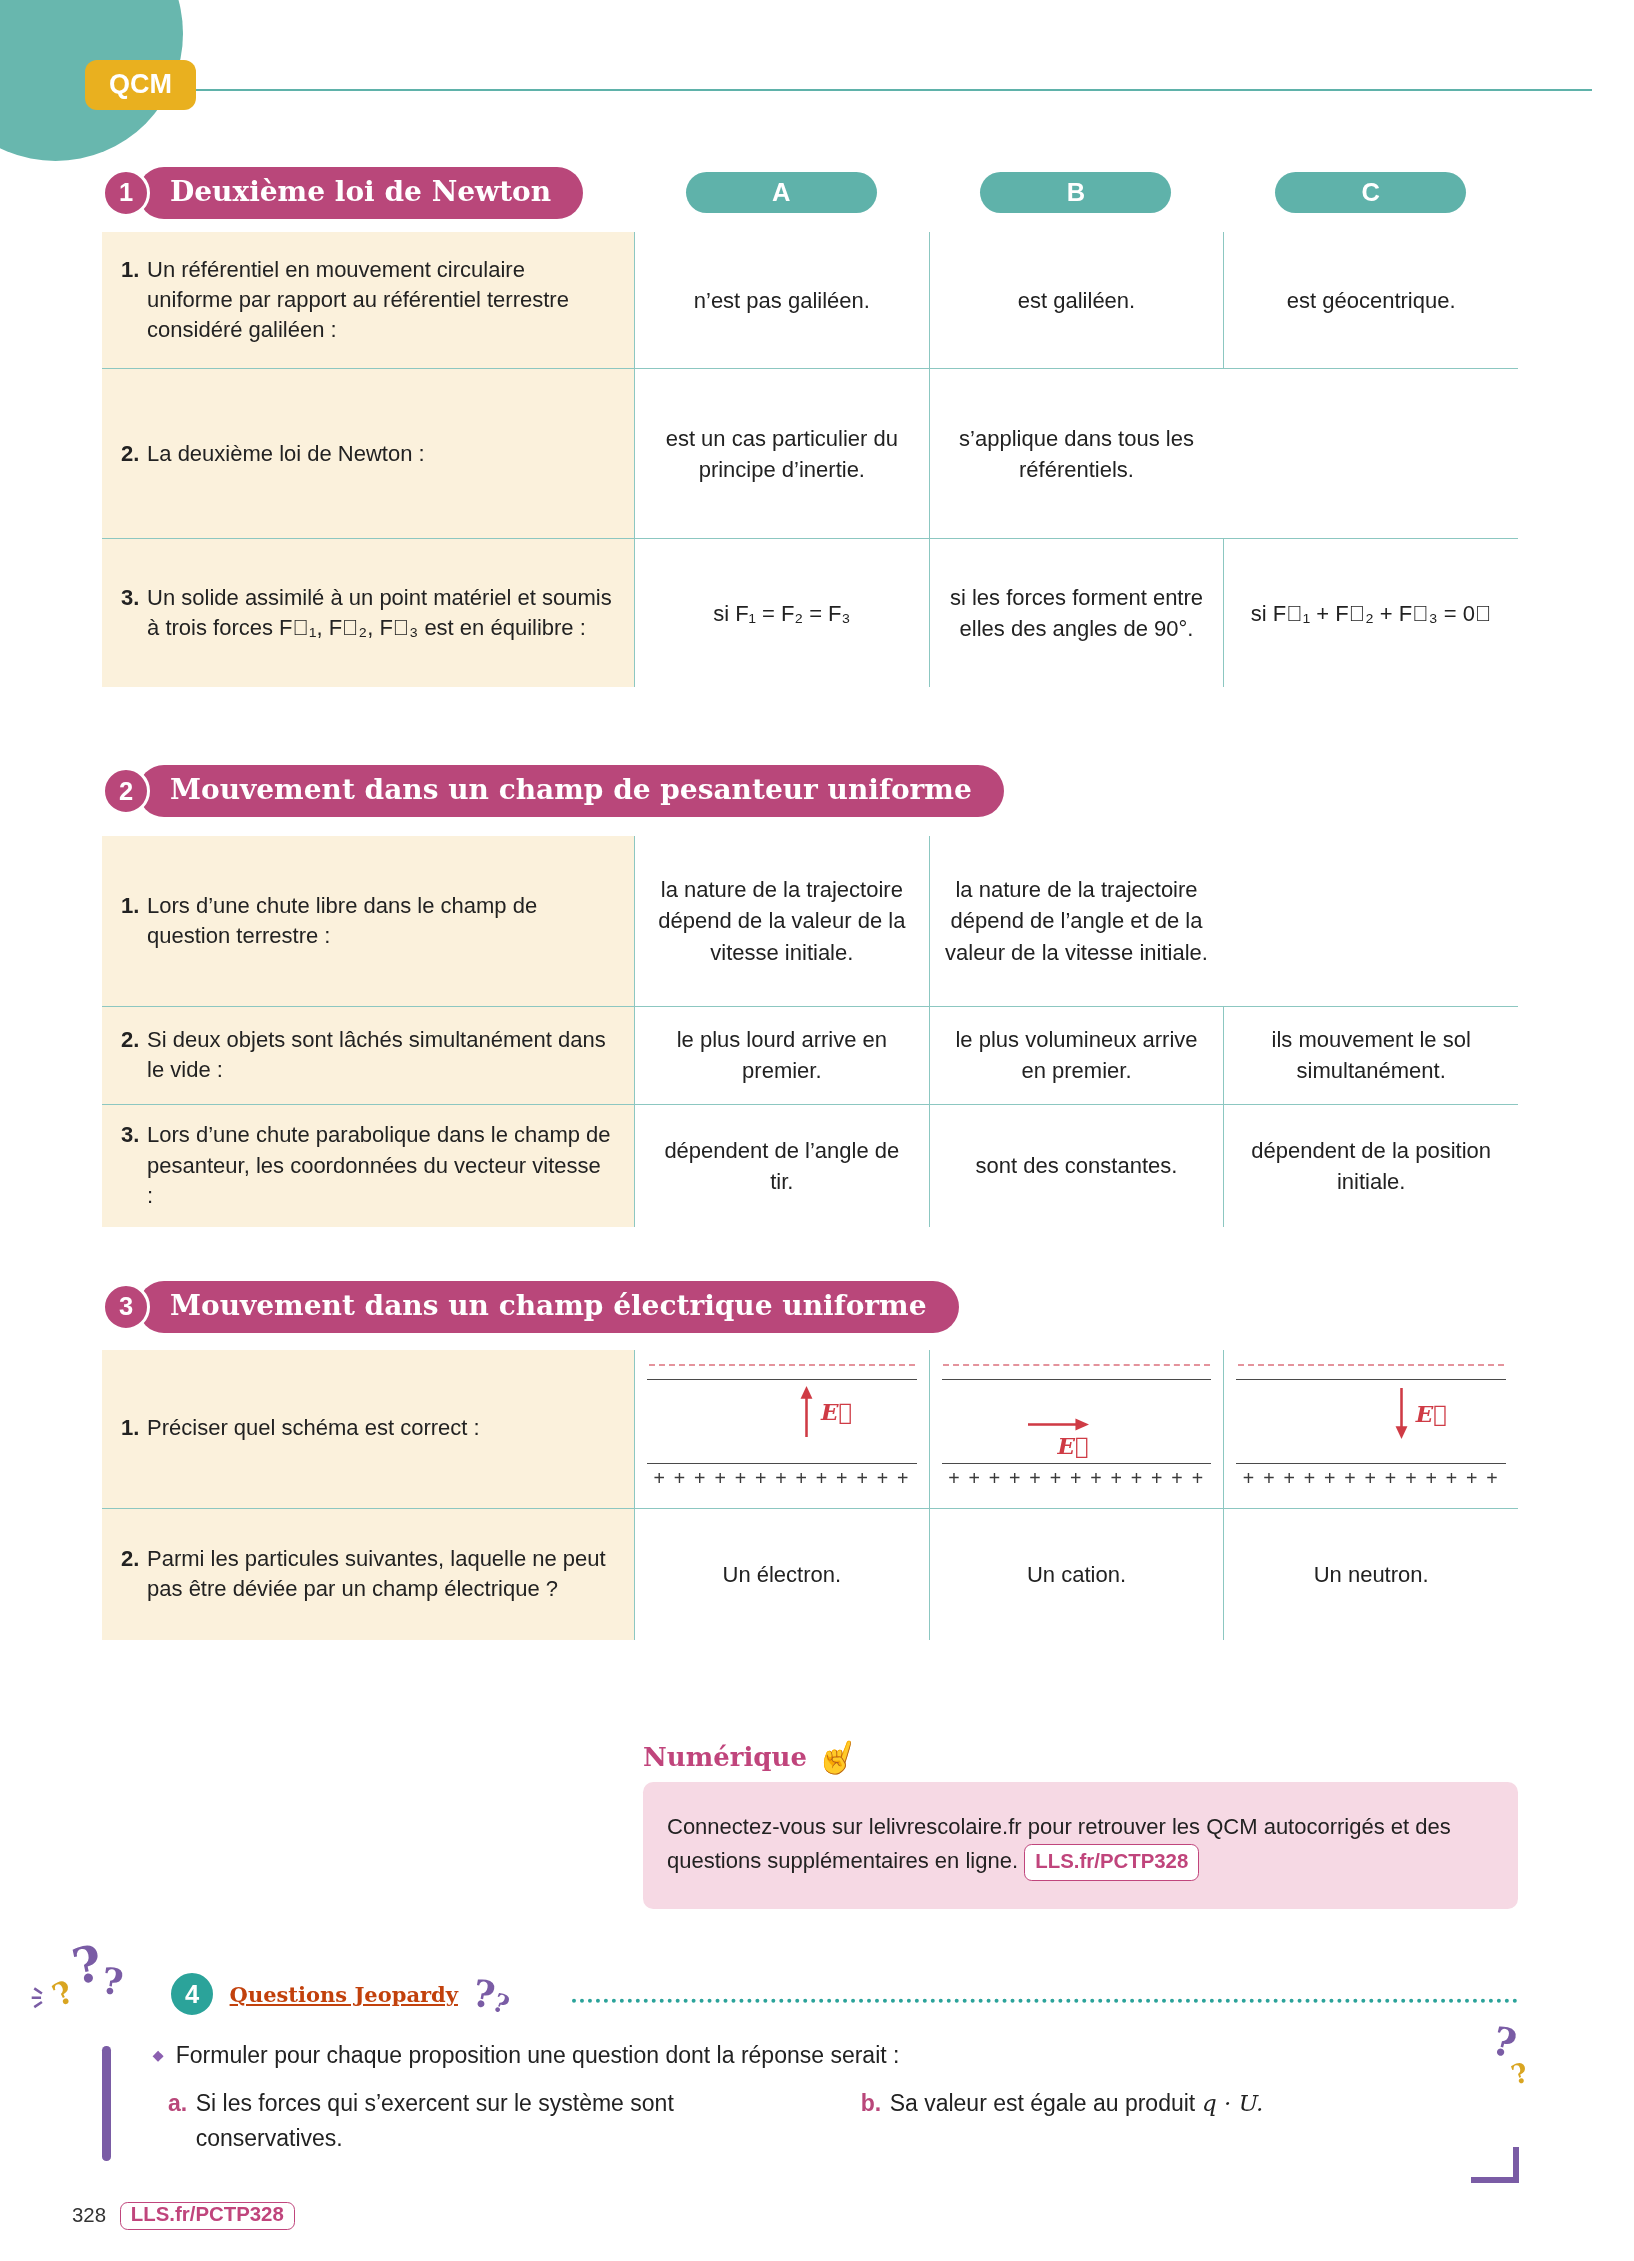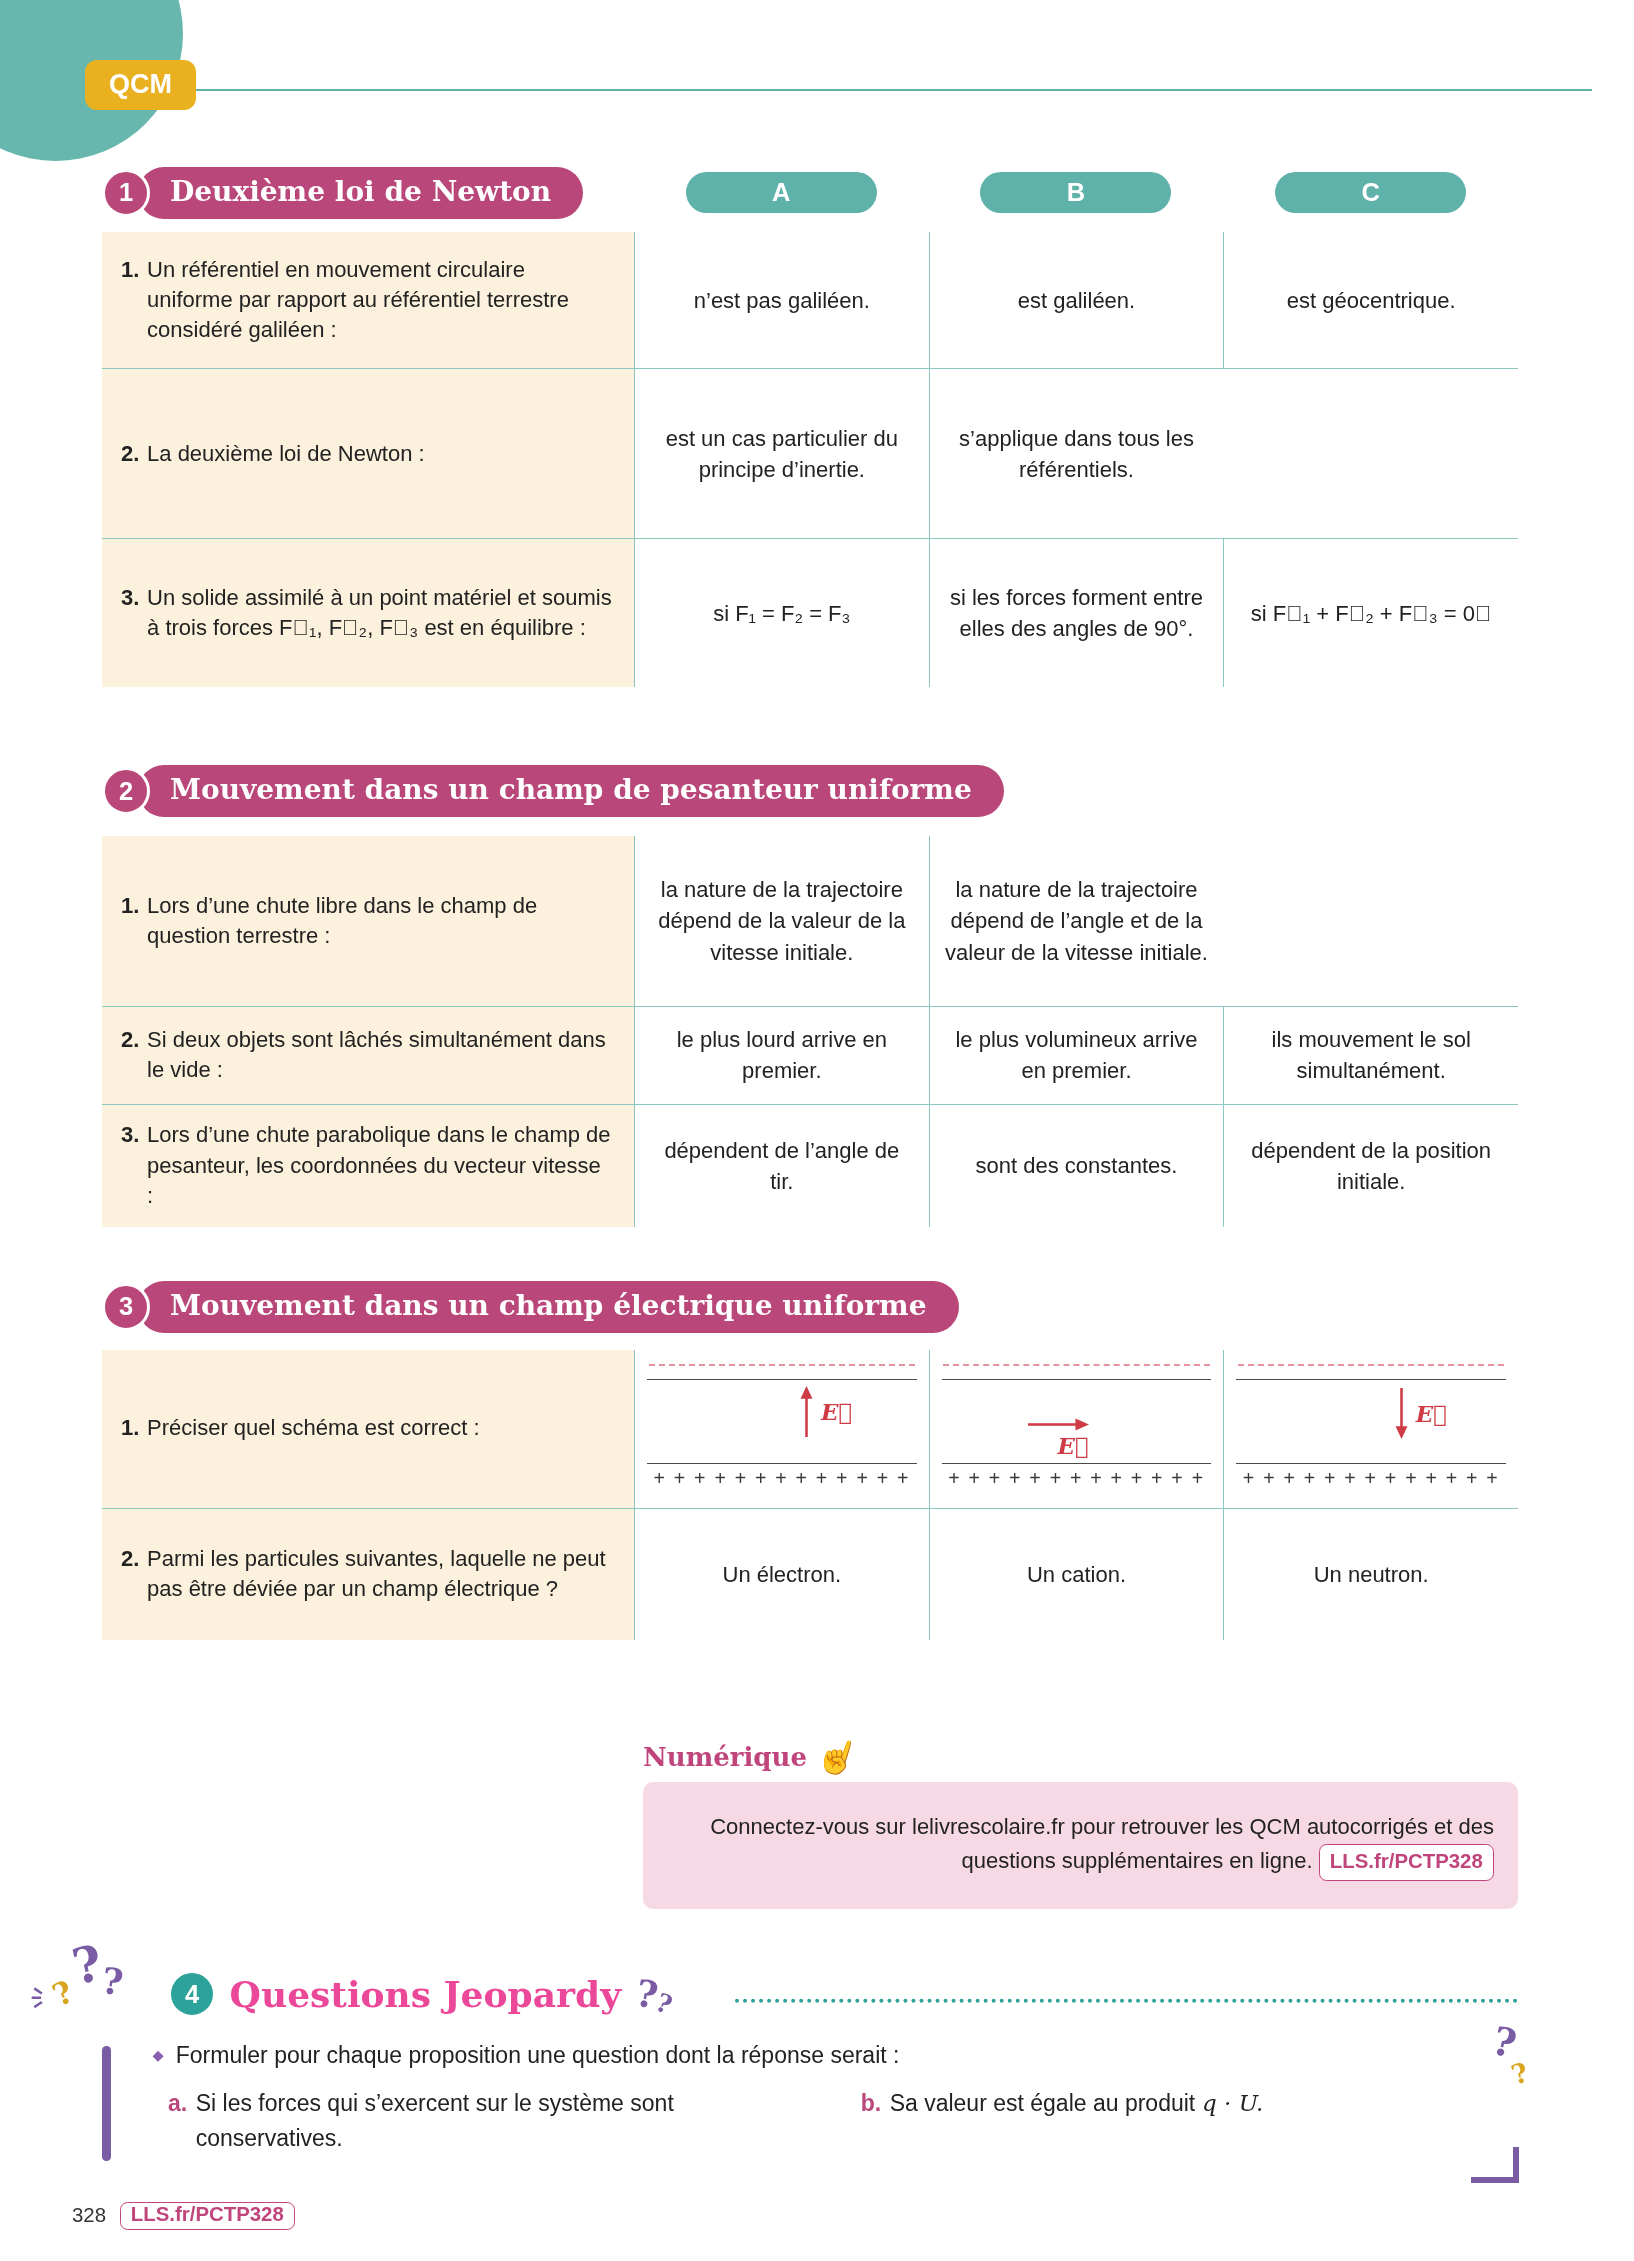--- a/index.html
+++ b/index.html
@@ -63,36 +63,36 @@
   .ef .plus { position:absolute; bottom:0; left:0; right:0; text-align:center; font-size:19.6px;
     color:#3a3a3a; letter-spacing:1.7px; white-space:nowrap; }
   .arrowwrap { position:absolute; display:flex; align-items:center; gap:6px; }
   .ef-a .arrowwrap { left:56%; top:22px; }
   .ef-b .arrowwrap { left:32%; bottom:36px; flex-direction:column; align-items:flex-end; gap:0.9px; }
   .ef-c .arrowwrap { left:58%; top:24px; }
   .e-label { font-family:"DejaVu Serif", serif; font-style:italic; font-weight:bold;
     font-size:23px; color:#cf3b45; line-height:1; }
 
   
-  .numerique { margin-top:100px; margin-left:541px;text-align:right; }
+  .numerique { margin-top:100px; margin-left:541px; }
   .num-label-row { display:flex; align-items:center; gap:10.2px; margin-bottom:8.5px; }
   .num-label { color:#c0457c; font-weight:bold; font-size:26px;
     font-family:"DejaVu Serif", serif; }
   .hand-icon { color:#c0457c; font-size:34px; transform:rotate(18deg); line-height:1; }
   .num-box { background:#f6d9e4; border-radius:10.2px; padding:28px 24px; font-size:22px;
     line-height:1.55; max-width:877px; color:#222; }
   .lls-badge { display:inline-block; border:1.7px solid #c0457c; color:#c0457c;
     font-weight:bold; border-radius:7.7px; padding:0.9px 10.2px 2.6px; font-size:20.4px;
     background:#fff; white-space:nowrap; }
 
   
   .jeopardy { position:relative; margin-top:61px; }
   .jeo-header { display:flex; align-items:center; margin-left:66px; }
-  .jeo-title { color:#ec4899; font-family:"DejaVu Serif", serif; font-weight:bold;
-    font-size:36px; margin-left:13.6px; white-space:nowrap; }
+  .jeo-title { color:#c2410c; font-family:"DejaVu Serif", serif; font-weight:bold;
+    font-size:21px; margin-left:13.6px; white-space:nowrap;text-decoration:underline; }
   .dotted { flex:1; border-top:4.3px dotted #2ba39a; margin-left:60px; transform:translateY(6.8px); }
   .q-doodle { font-family:"DejaVu Serif", serif; font-weight:bold; line-height:1; display:inline-block; }
   .td1 { color:#7a5ca5; font-size:37px; margin-left:15.3px; transform:rotate(10deg); }
   .td2 { color:#7a5ca5; font-size:25.5px; margin-left:1.7px; transform:rotate(22deg) translateY(10.2px); }
   .doodles-left { position:absolute; left:-53px; top:-29px; width:102px; height:94px; }
   .dl1 { position:absolute; left:24px; top:0; color:#7a5ca5; font-size:49px; transform:rotate(-12deg); }
   .dl2 { position:absolute; left:53px; top:22px; color:#7a5ca5; font-size:36px; transform:rotate(8deg); }
   .dl3 { position:absolute; left:5.1px; top:37px; color:#d9a521; font-size:31px; transform:rotate(-26deg); }
   .q-right-purple { position:absolute; right:1.7px; top:53px; color:#7a5ca5; font-size:39px;
     transform:rotate(14deg); }

